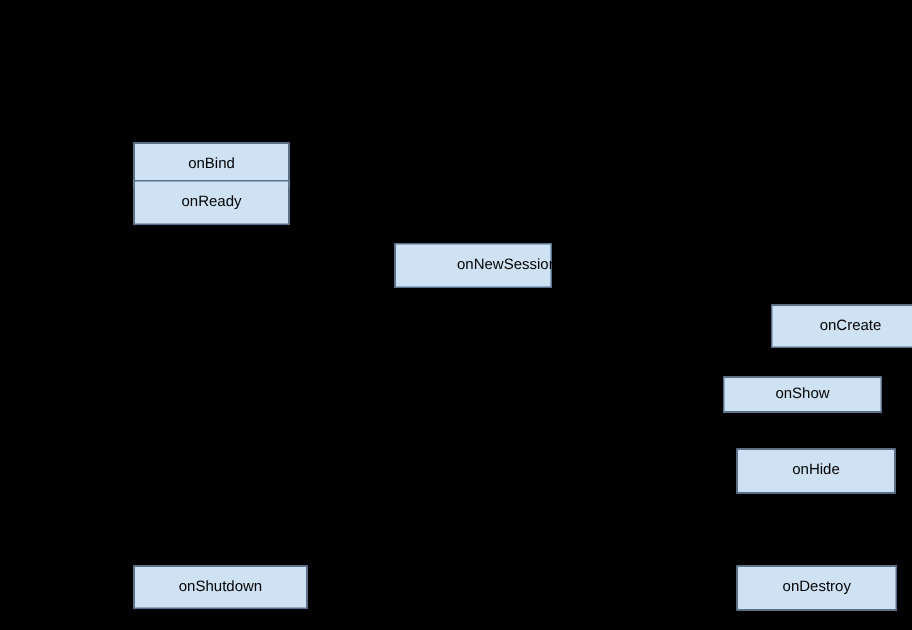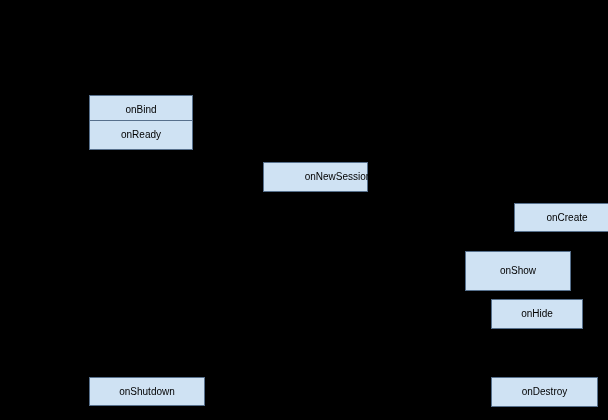--- a/index.html
+++ b/index.html
@@ -26,22 +26,22 @@
     display: flex;
     align-items: center;
     justify-content: center;
     white-space: nowrap;
   }
   
   .n0 { left:  89px; top:  75px; width: 104px; height: 30px; margin-top: 20px; } 
   .n1 { left:  89px; top: 120px; width: 104px; height: 30px; } 
   .n2 { left: 263px; top: 162px; width: 105px; height: 30px; padding-left: 45px; } 
   .n3 { left: 514px; top: 203px; width: 106px; height: 29px; } 
-  .n4 { left: 465px; top: 251px; width: 106px; height: 40px; } 
-  .n5 { left: 491px; top: 299px; width: 92px; height: 30px; } 
+  .n4 { left: 482px; top: 251px; width: 106px; height: 24px; } 
+  .n5 { left: 491px; top: 299px; width: 106px; height: 30px; } 
   .n6 { left:  89px; top: 377px; width: 116px; height: 29px; } 
   .n7 { left: 491px; top: 377px; width: 107px; height: 30px; } 
 </style>
 </head>
 <body>
 
 <div class="canvas">
   <div class="node n0">onBind</div>
   <div class="node n1">onReady</div>
   <div class="node n2">onNewSession</div>

